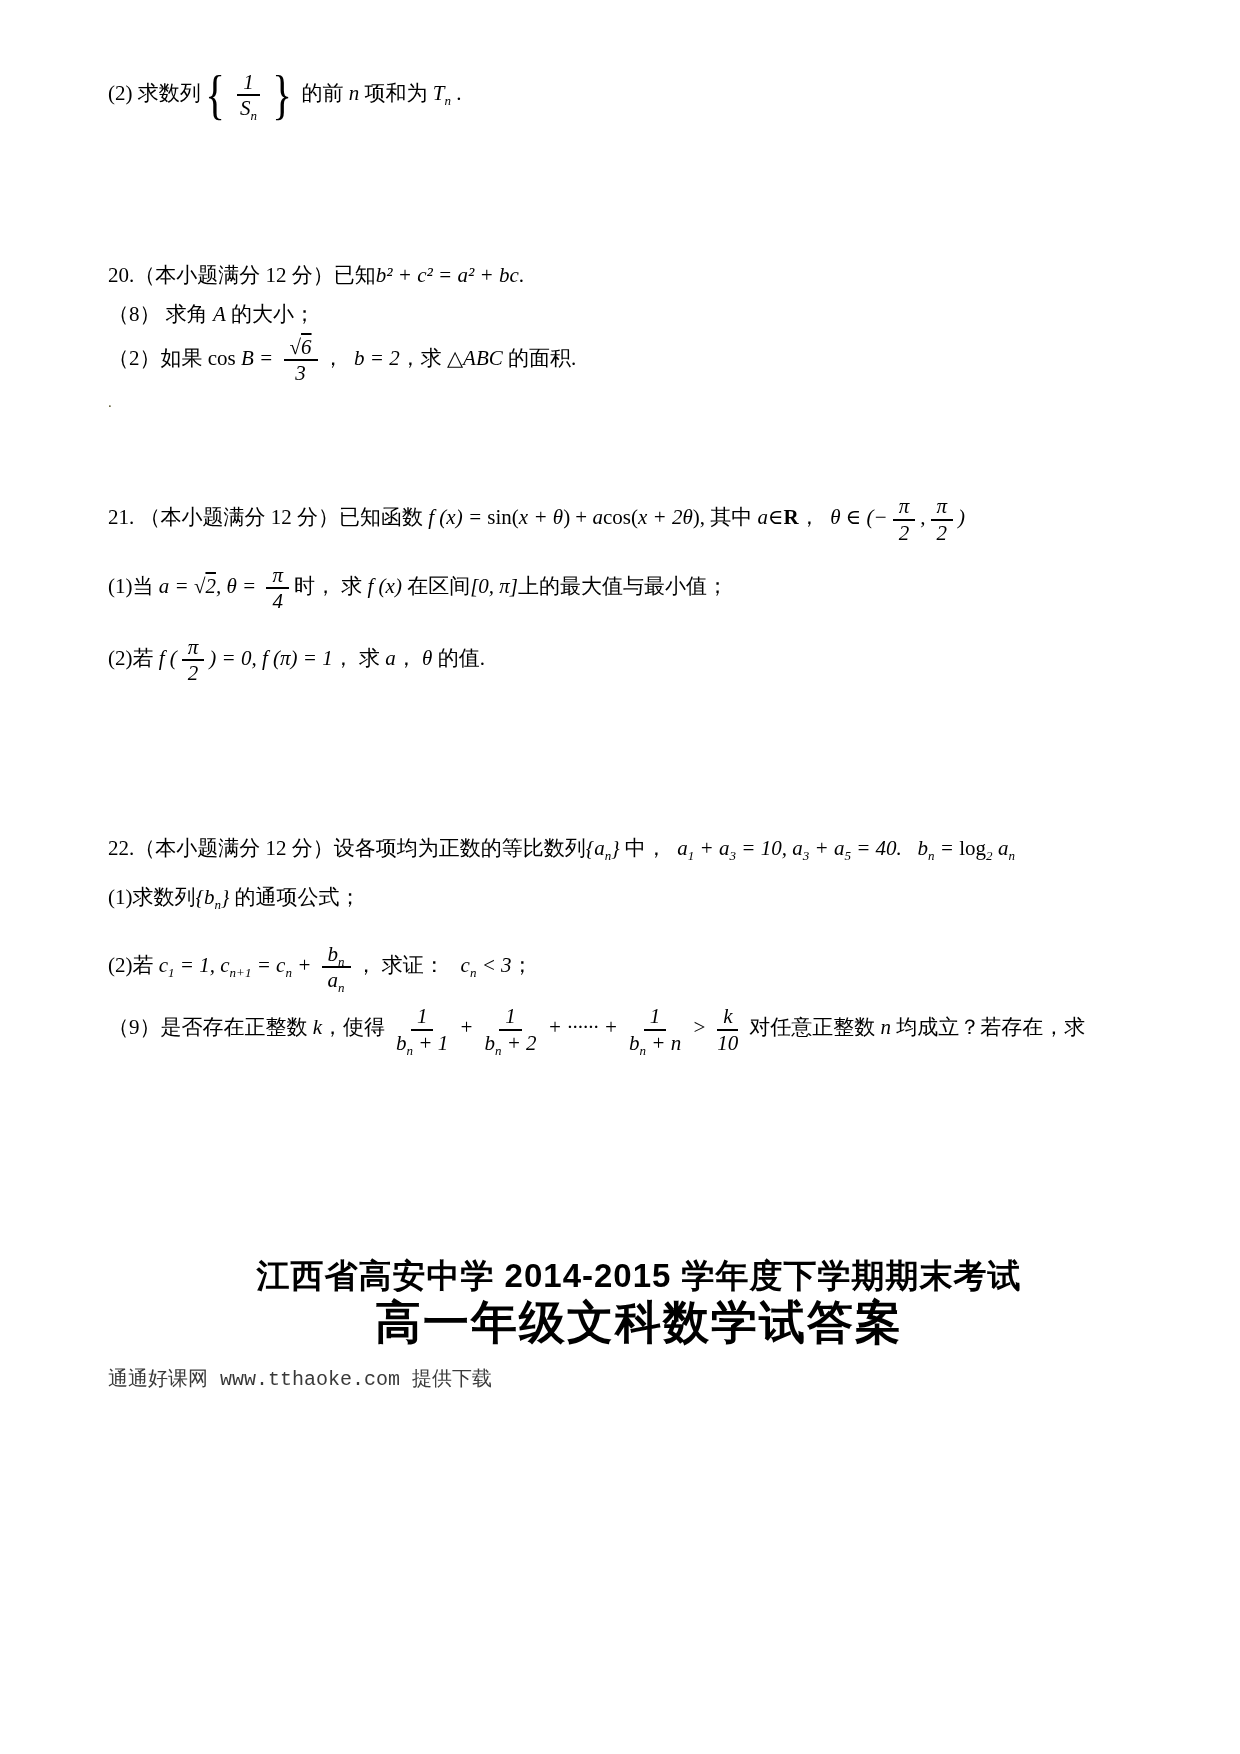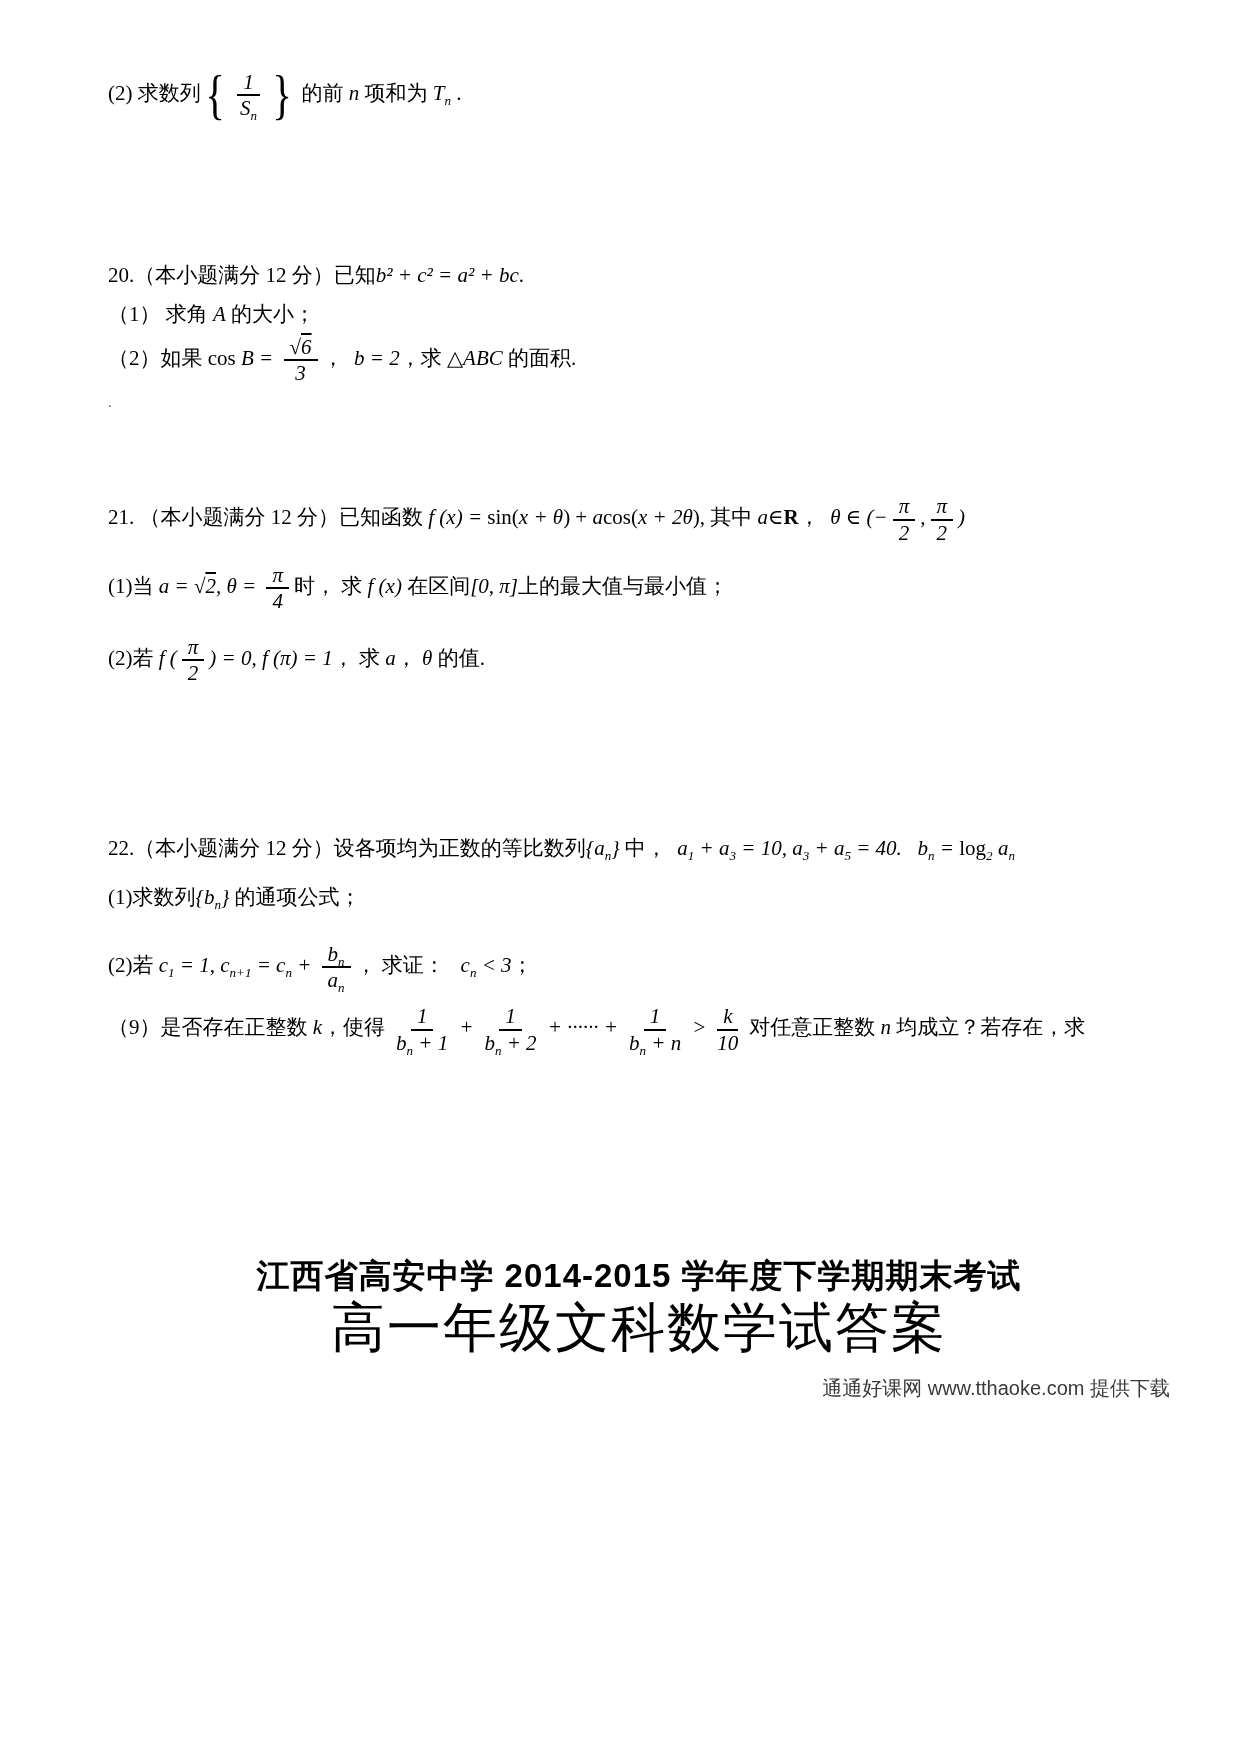--- a/index.html
+++ b/index.html
@@ -42,39 +42,39 @@
   .q22-p3{margin-top:8px;}
   .q22-p3b{margin-top:14px;}
   
   .title-block{margin-top:198px;text-align:center;}
   .title1{
     font-family:"Liberation Sans","DejaVu Sans",sans-serif;
     font-weight:bold;font-size:33px;line-height:1.25;letter-spacing:1px;
   }
   .title2{
     font-family:"Liberation Sans","DejaVu Sans",sans-serif;
-    font-weight:normal;font-size:54px;line-height:1.15;letter-spacing:2px;
+    font-weight:bold;font-size:46px;line-height:1.15;letter-spacing:2px;
   }
   .footer{
-    margin-top:16px;text-align:right;font-size:20px;color:#3a3a3a;
-    font-family:Liberation Sans, sans-serif;
+    margin-top:16px;text-align:left;font-size:20px;color:#3a3a3a;
+    font-family:Liberation Mono, monospace;
   }
 </style>
 </head>
 <body>
 
 <div class="content">
 
   <div class="line q19-line"><span class="cn">(2)  求数列</span><span class="bigbrace">{</span><span class="frac">
         <span class="num"><span class="m">1</span></span>
         <span class="den"><span class="m">S</span><sub class="msub">n</sub></span>
       </span><span class="bigbrace">}</span><span class="cn"> 的前 </span><span class="m">n</span><span class="cn"> 项和为 </span><span class="m">T</span><sub class="msub">n</sub><span class="cn"> .</span></div>
 
   <div class="line q20-head"><span class="cn">20.（本小题满分 12 分）已知</span><span class="m">b² + c² = a² + bc</span><span class="cn">.</span></div>
-  <div class="line q20-p1"><span class="cn">（1） 求角 </span><span class="m">A</span><span class="cn"> 的大小；</span></div>
+  <div class="line q20-p1"><span class="cn">（8） 求角 </span><span class="m">A</span><span class="cn"> 的大小；</span></div>
   <div class="line q20-p2"><span class="cn">（2）如果 </span><span class="mr">cos</span><span class="m"> B = </span><span class="frac">
         <span class="num"><span class="m"><span>√</span><span class="rad">6</span></span></span>
         <span class="den"><span class="m">3</span></span>
       </span><span class="cn">， </span><span class="m">b = 2</span><span class="cn">，求 </span><span class="mr">△</span><span class="m">ABC</span><span class="cn"> 的面积.</span></div>
   <div class="line stray-dot">.</div>
 
   <div class="line q21-head"><span class="cn">21.  （本小题满分 12 分）已知函数 </span><span class="m">f (x) = </span><span class="mr">sin(</span><span class="m">x + θ</span><span class="mr">) + </span><span class="m">a</span><span class="mr">cos(</span><span class="m">x + 2θ</span><span class="mr">)</span><span class="cn">, 其中 </span><span class="m">a</span><span class="mr">∈</span><span class="mb">R</span><span class="cn">， </span><span class="m">θ ∈ (−</span><span class="frac">
         <span class="num"><span class="m">π</span></span>
         <span class="den"><span class="m">2</span></span>
       </span><span class="m">,</span><span class="frac">

